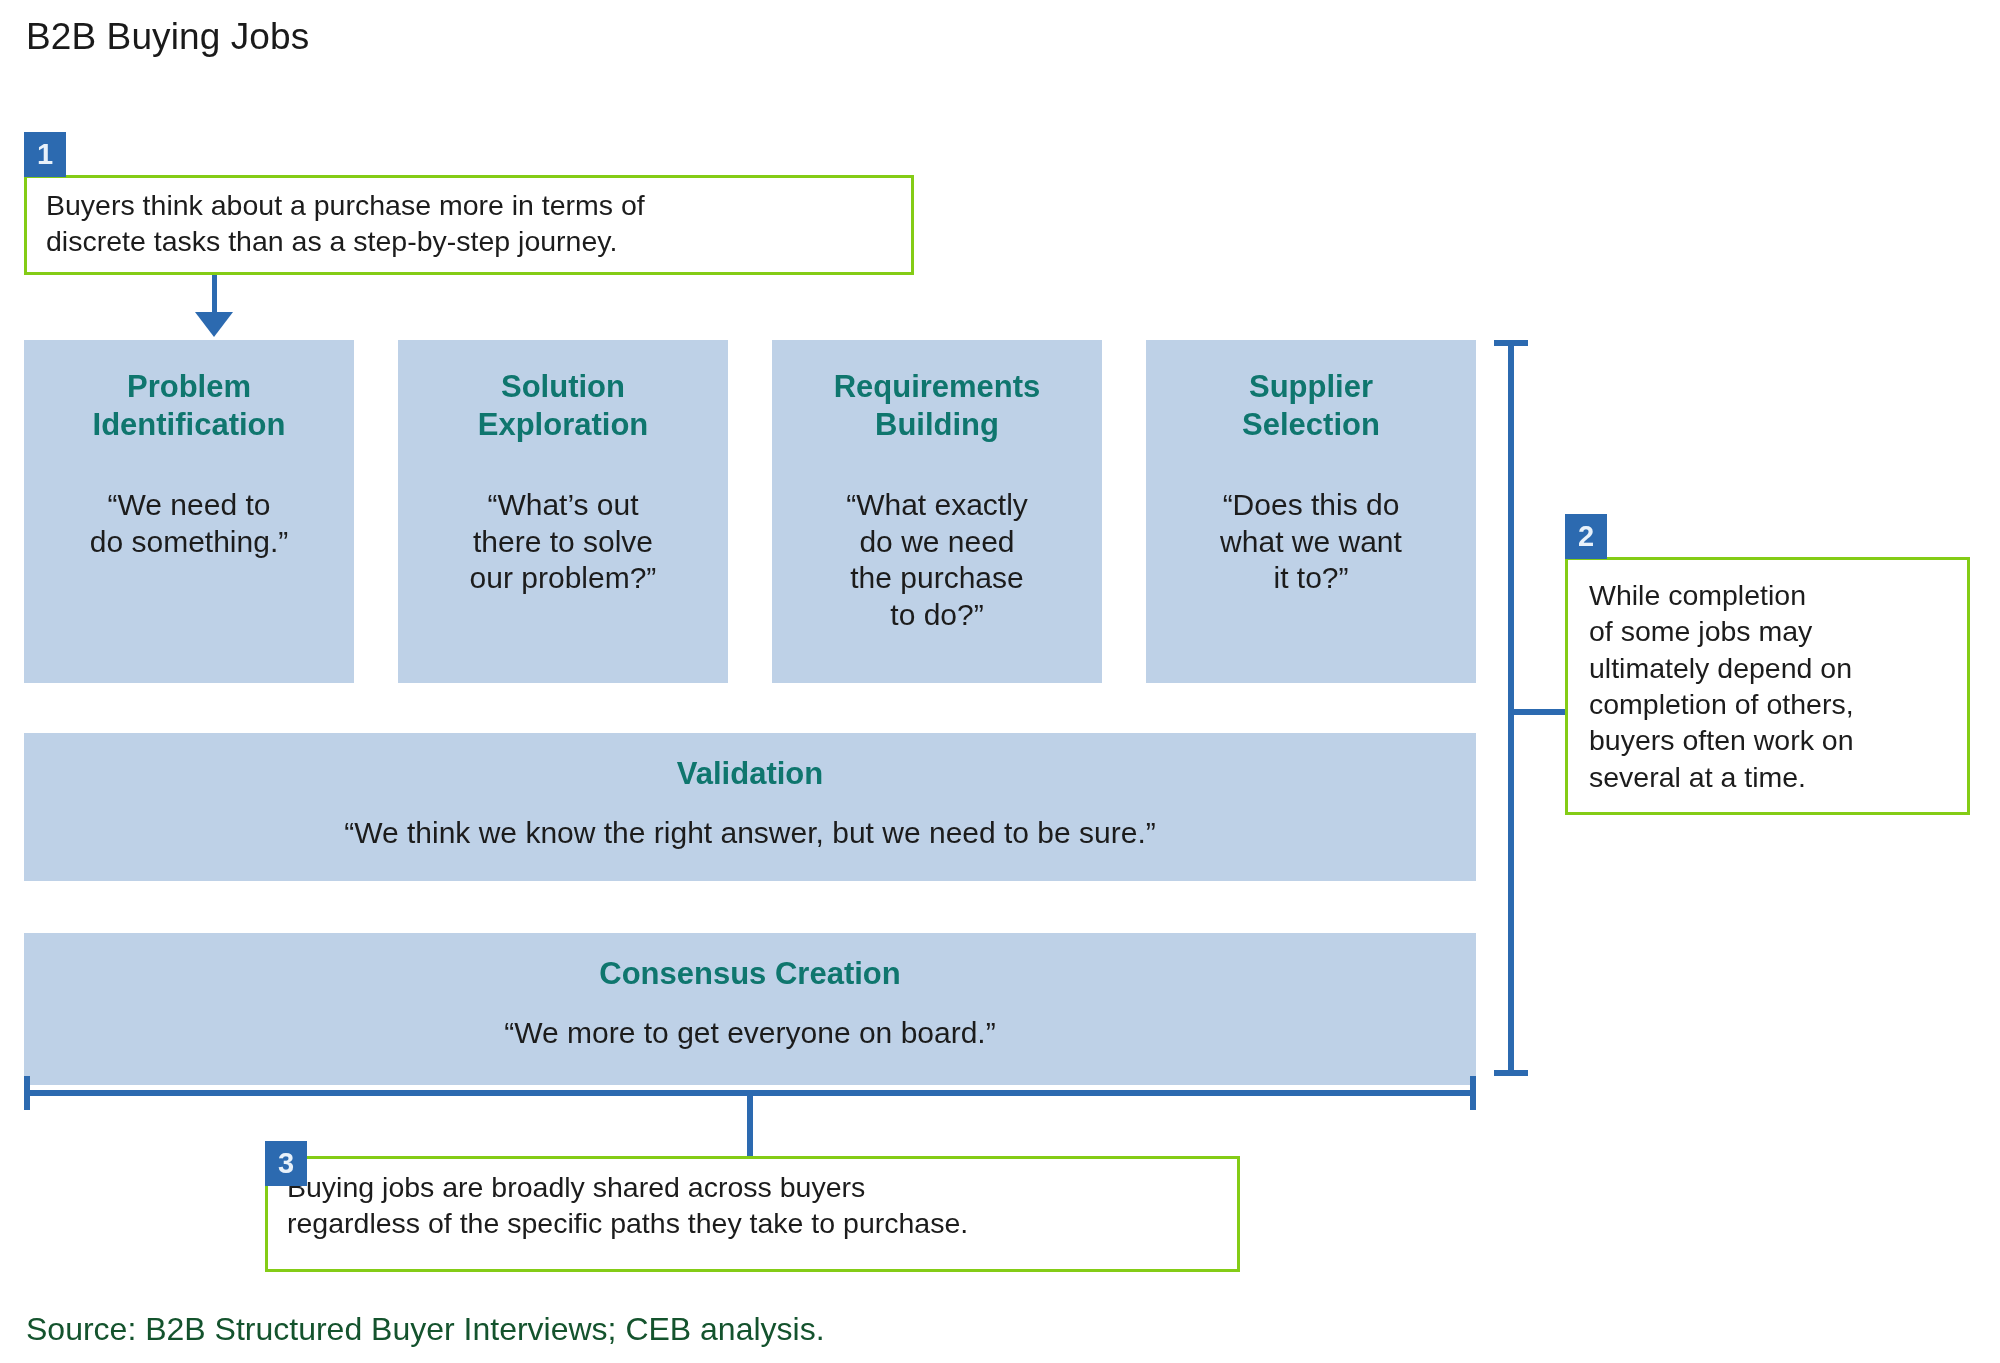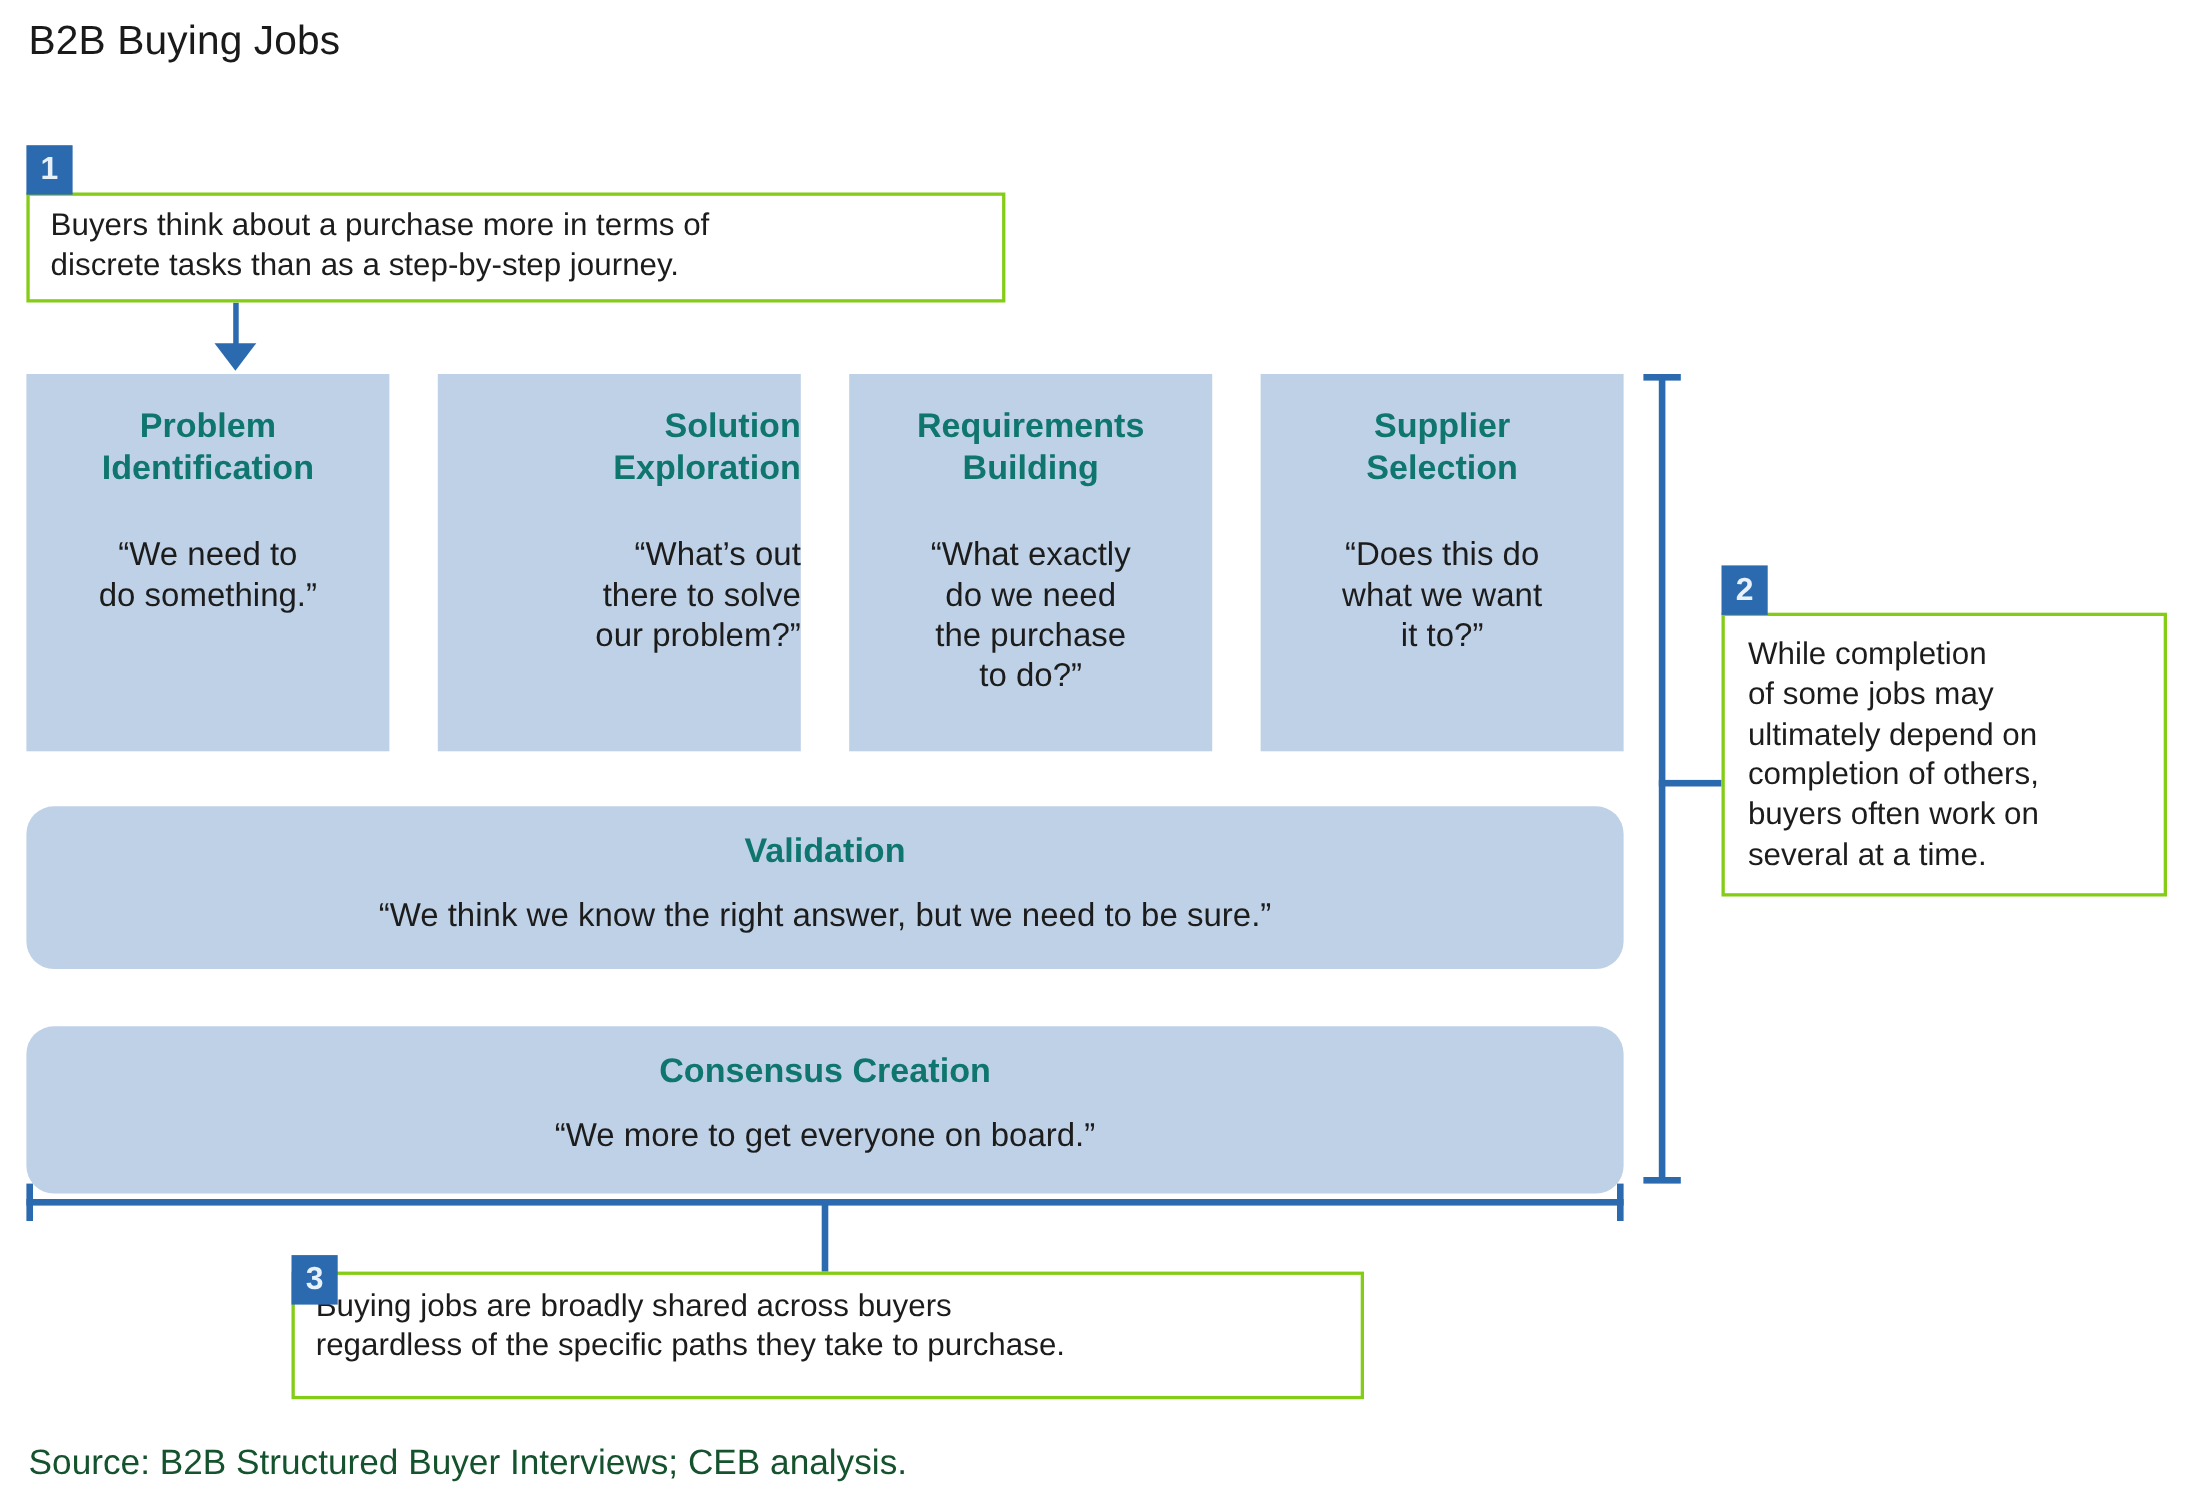--- a/index.html
+++ b/index.html
@@ -119,26 +119,26 @@
   }
   .job-quote {
     font-size: 30px;
     line-height: 1.22;
     color: #1c1c1c;
     white-space: pre-line;
   }
 
   .col-box { width: 330px; height: 343px; top: 340px; padding-top: 28px; }
   #job-0 { left: 24px; }
-  #job-1 { left: 398px; text-align: right; }
+  #job-1 { left: 398px; }
   #job-2 { left: 772px; }
   #job-3 { left: 1146px; }
   .col-box .job-quote { margin-top: 44px; }
 
-  .wide-box { left: 24px; width: 1452px; border-radius: 25px; }
+  .wide-box { left: 24px; width: 1452px; }
   #job-4 { top: 733px; height: 148px; padding-top: 22px; }
   #job-5 { top: 933px; height: 152px; padding-top: 22px; }
   .wide-box .job-quote { margin-top: 22px; }
 
   
   #arrow-stem {
     position: absolute;
     left: 212px;
     top: 275px;
     width: 5px;

